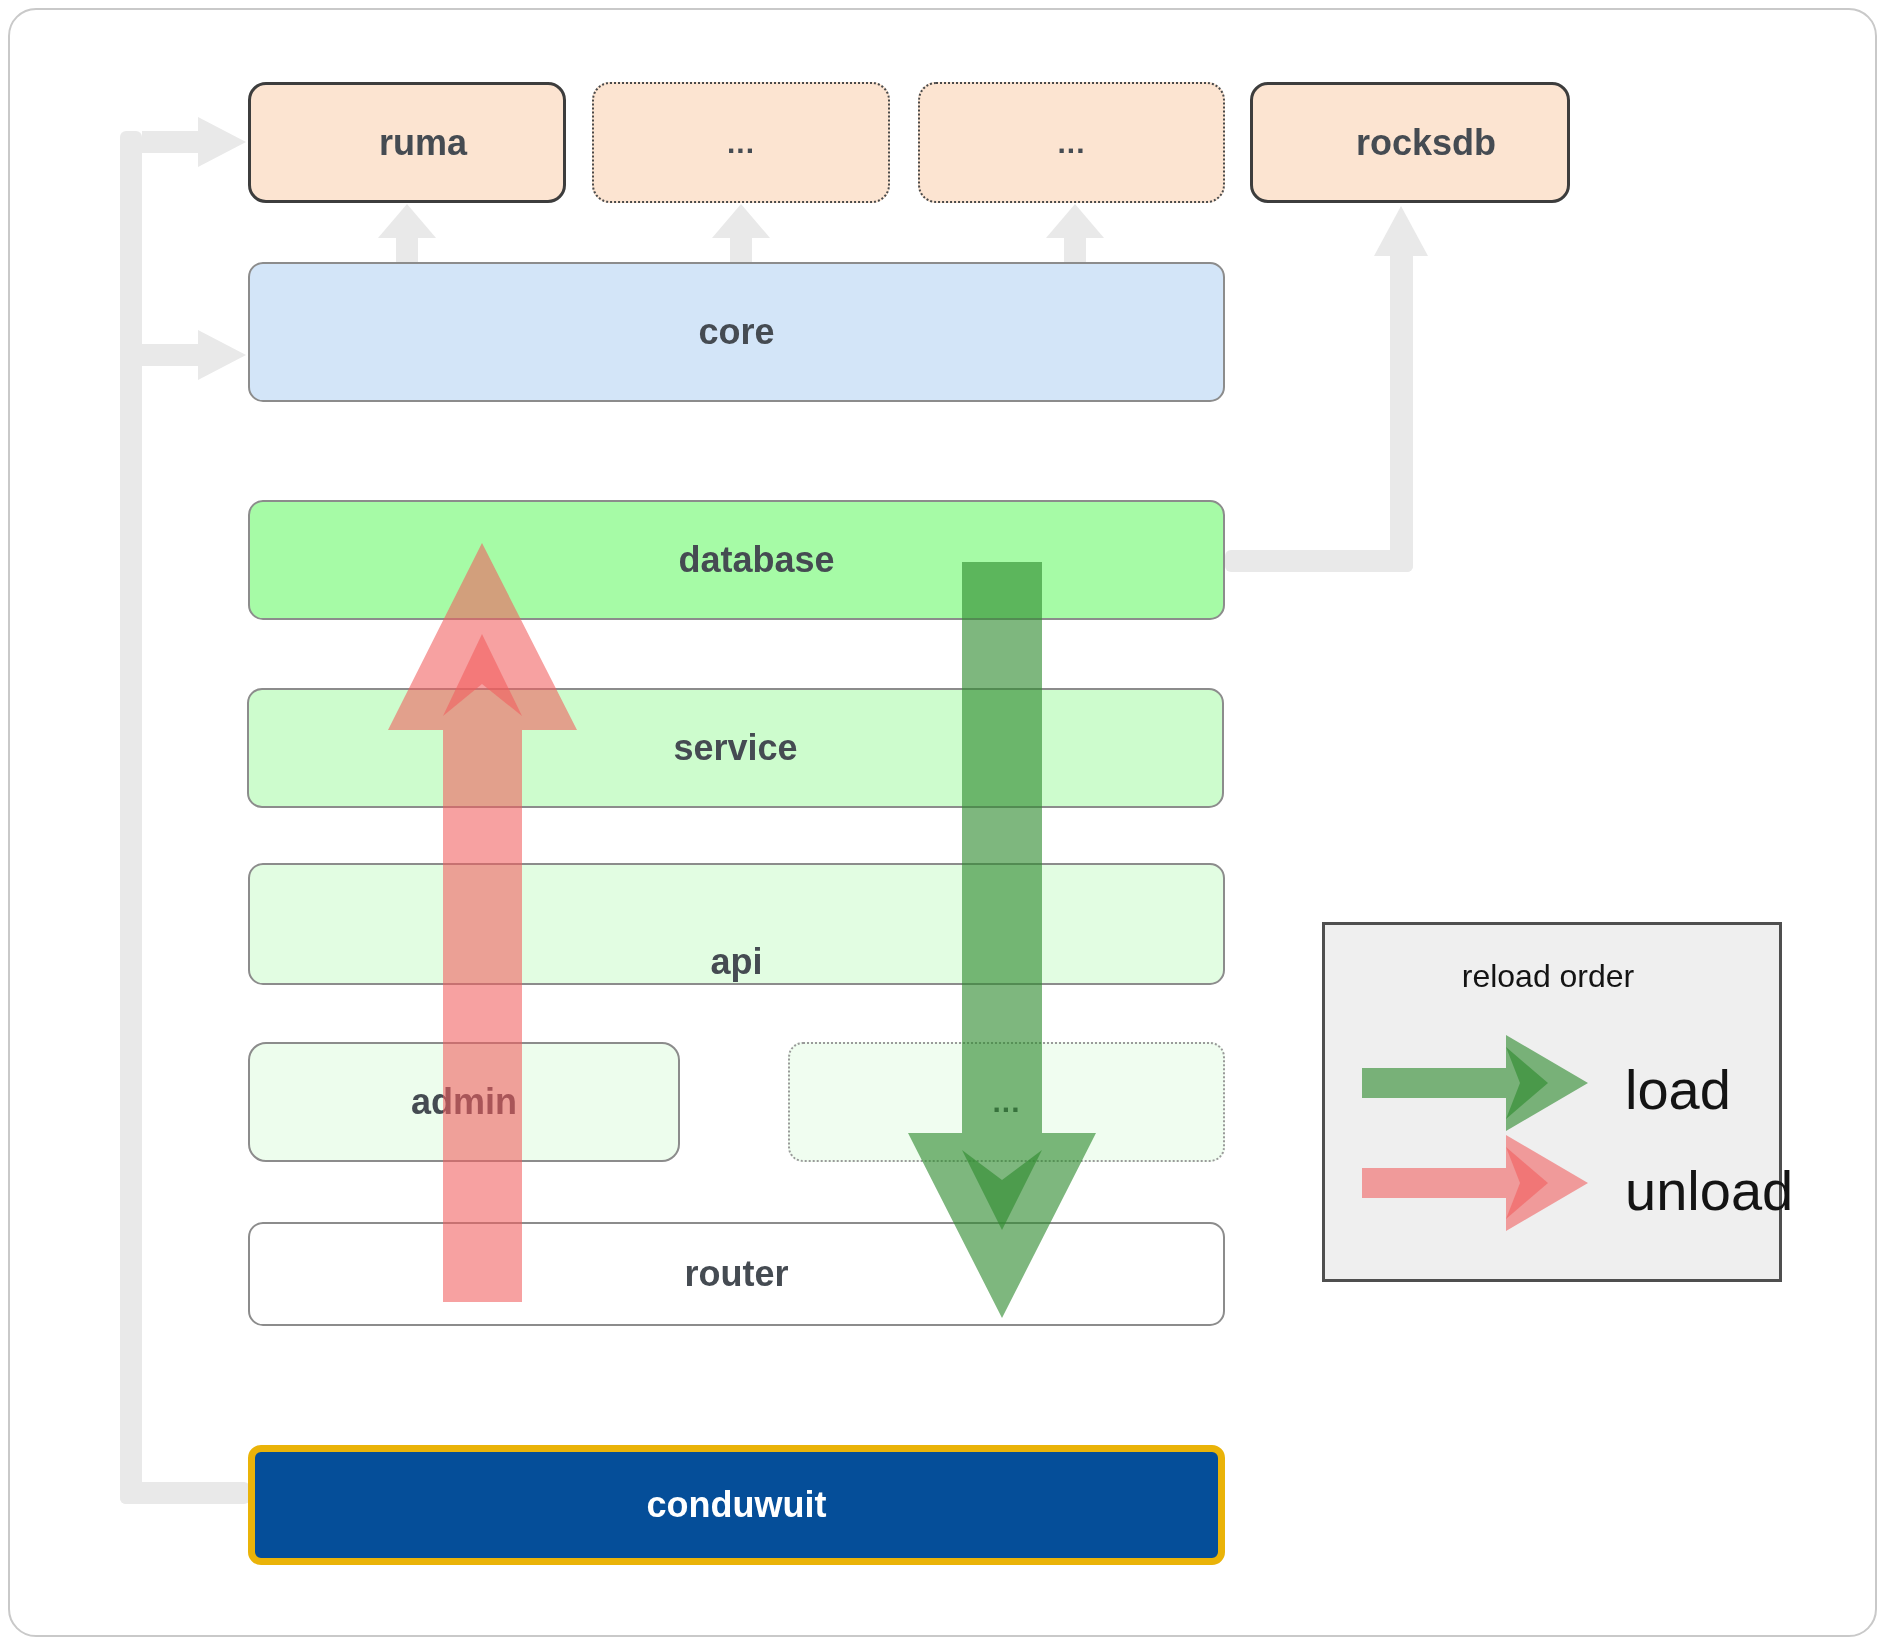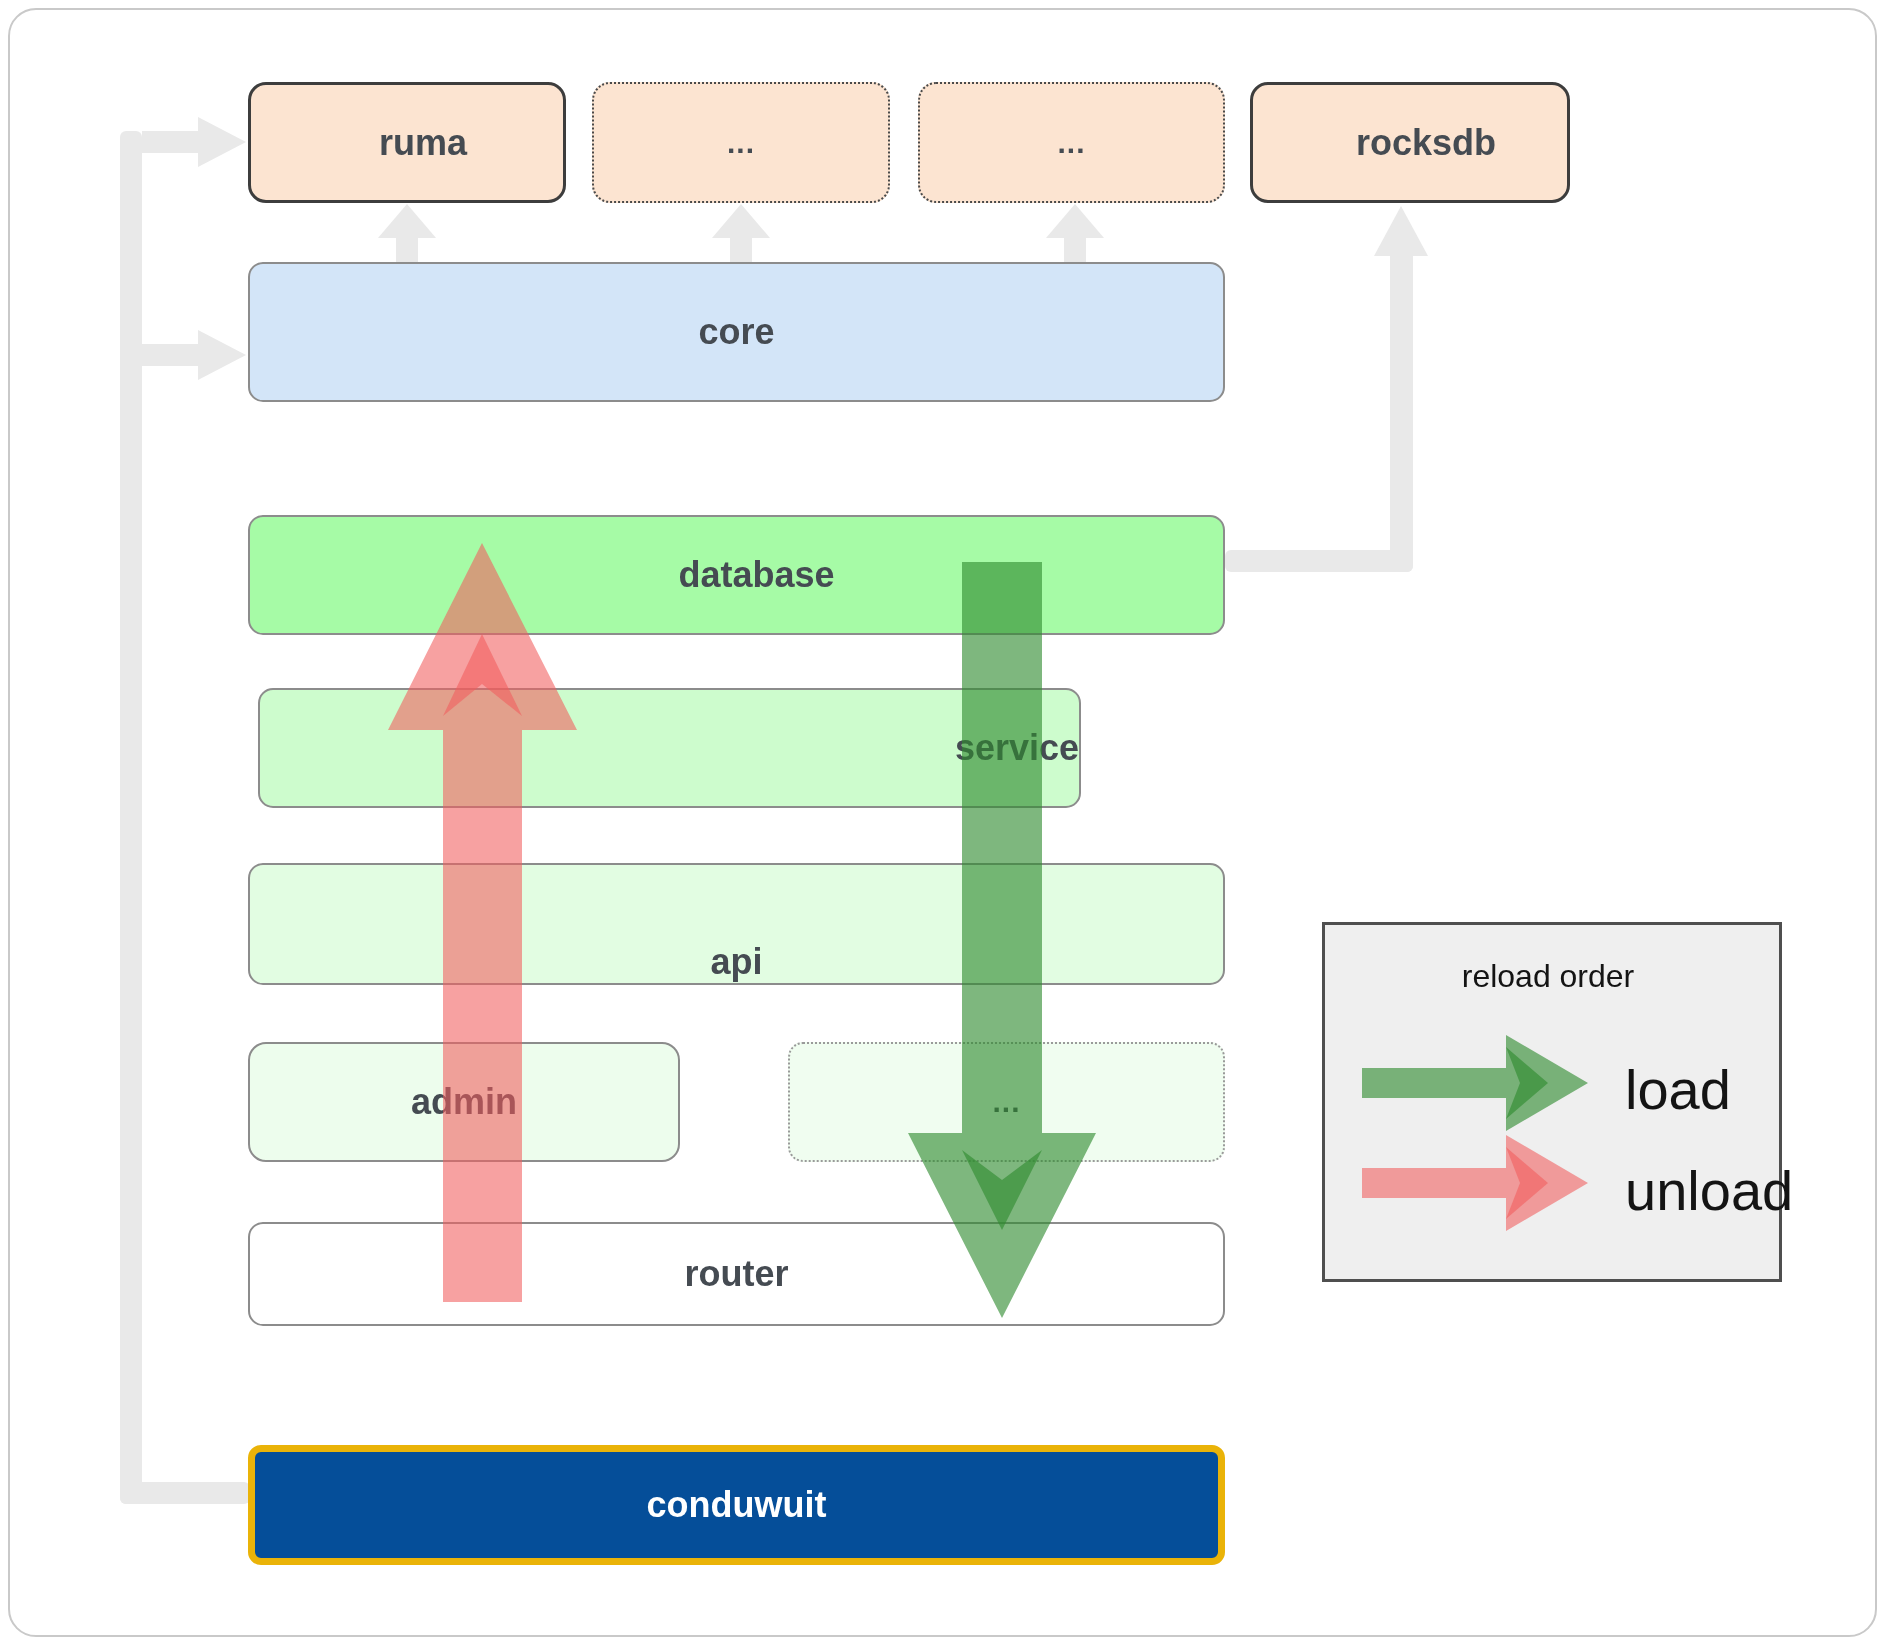--- a/index.html
+++ b/index.html
@@ -14,22 +14,22 @@
   .solid-dark{border:3px solid #3d3d3d;border-radius:18px;padding-left:32px;}
   .dotted-dark{border:2px dotted #4a4a4a;border-radius:18px;}
   .stack{border:2px solid #8c8c8c;}
   .dots-label{font-size:30px;font-weight:700;letter-spacing:1px;}
 
   #box-ruma{left:248px;top:82px;width:318px;height:121px;}
   #box-dots1{left:592px;top:82px;width:298px;height:121px;}
   #box-dots2{left:918px;top:82px;width:307px;height:121px;}
   #box-rocksdb{left:1250px;top:82px;width:320px;height:121px;}
   #box-core{left:248px;top:262px;width:977px;height:140px;background:var(--core_fill);text-align:right;}
-  #box-database{left:248px;top:515px;width:977px;height:120px;background:var(--database_fill);padding-left:40px;}
-  #box-service{left:258px;top:688px;width:823px;height:120px;background:var(--service_fill);justify-content:flex-end;}
+  #box-database{left:248px;top:500px;width:977px;height:120px;background:var(--database_fill);padding-left:40px;}
+  #box-service{left:247px;top:688px;width:977px;height:120px;background:var(--service_fill);}
   #box-api{left:248px;top:863px;width:977px;height:122px;background:var(--api_fill);align-items:flex-end;}
   #box-admin{left:248px;top:1042px;width:432px;height:120px;background:var(--admin_fill);border-radius:18px;}
   #box-dots3{left:788px;top:1042px;width:437px;height:120px;background:var(--ellipsis_bottom_fill);
              border:2px dotted #9a9a9a;}
   #box-router{left:248px;top:1222px;width:977px;height:104px;background:var(--router_fill);}
   #box-conduwuit{left:248px;top:1445px;width:977px;height:120px;background:var(--conduwuit_fill);
                  border:7px solid #eab308;border-radius:13px;color:var(--conduwuit_text);font-weight:600;}
 
   .legend{position:absolute;left:1322px;top:922px;width:460px;height:360px;box-sizing:border-box;
           background:var(--legend_bg);border:3px solid var(--legend_border);}

